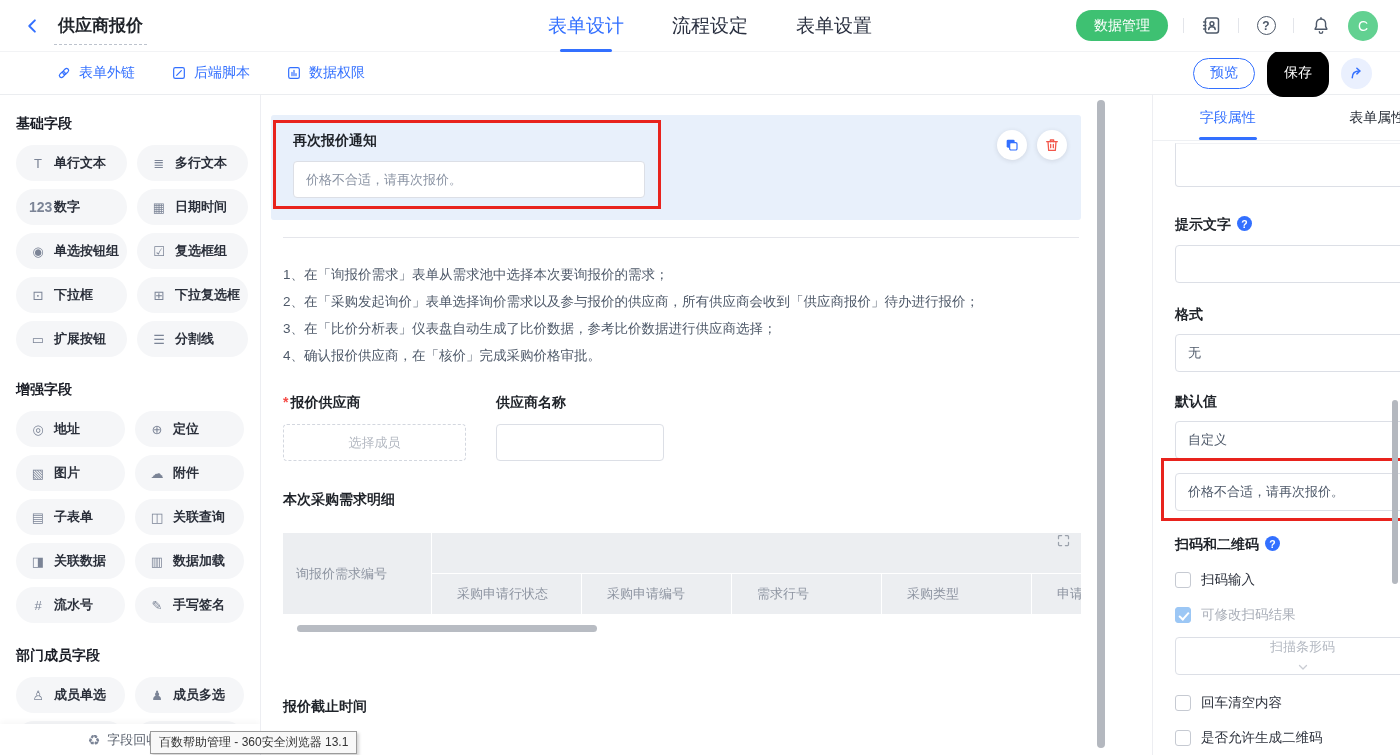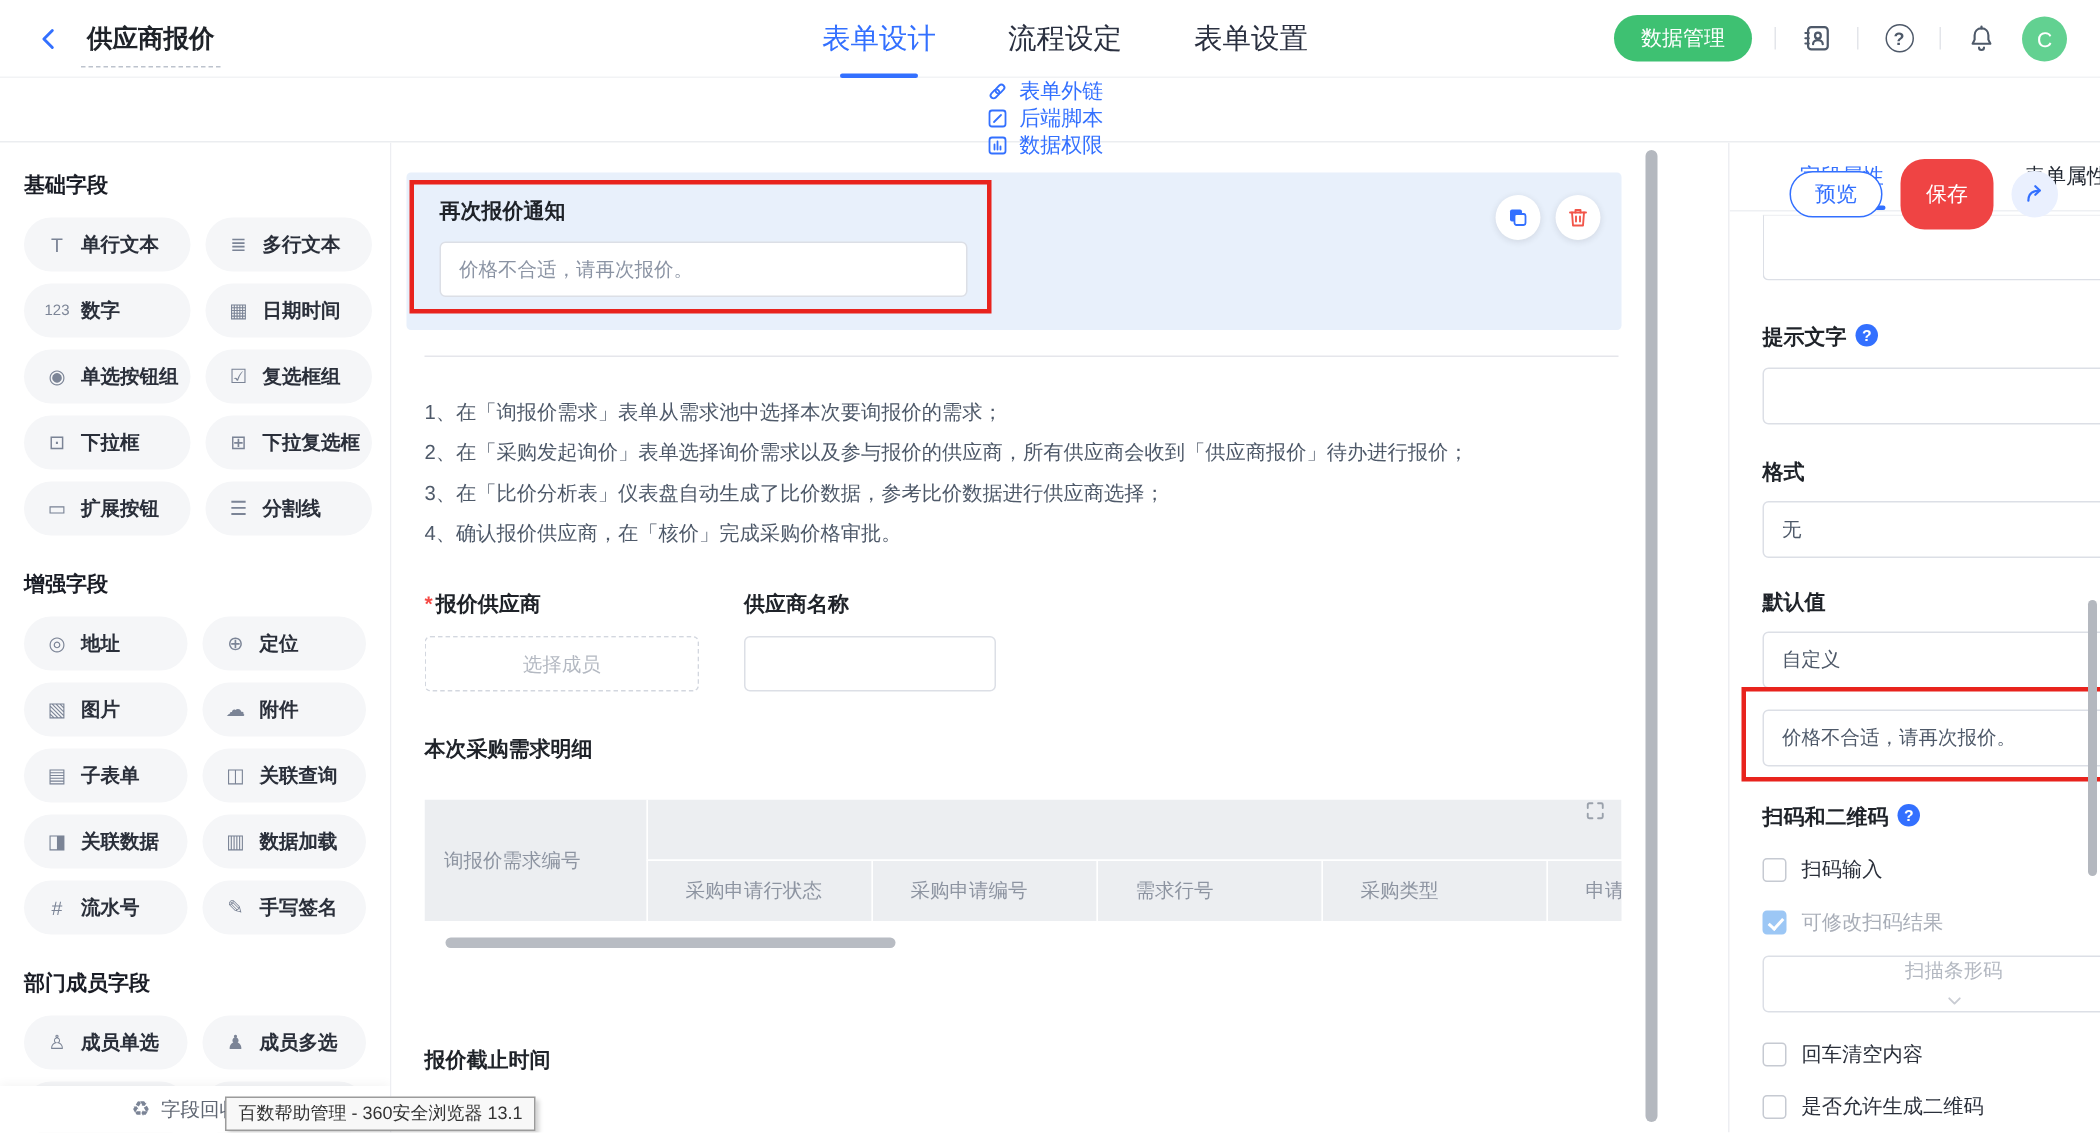--- a/index.html
+++ b/index.html
@@ -24,26 +24,26 @@
   .v-div { width:1px; height:15px; background:#e3e5ea; }
   .top-icon { width:24px; height:24px; display:flex; align-items:center; justify-content:center;
               color:#4e5969; cursor:pointer; }
   .help-circle { width:19px; height:19px; border:1.6px solid #4e5969; border-radius:50%;
                  display:flex; align-items:center; justify-content:center; font-size:12px; font-weight:bold; color:#4e5969; }
   .avatar { width:30px; height:30px; border-radius:50%; background:#62d191; color:#fff; font-size:14px;
             display:flex; align-items:center; justify-content:center; cursor:pointer; }
 
   
   .toolbar { position:absolute; left:0; top:52px; width:1400px; height:43px; background:#fff;
-             border-bottom:1px solid #ebedf0; display:flex; align-items:center; padding:0 28px 0 56px; z-index:29;flex-direction:column; }
+             border-bottom:1px solid #ebedf0; display:flex; align-items:center; padding:0 28px 0 56px; z-index:29; }
   .tool-link { display:flex; align-items:center; gap:7px; color:#3370ff; font-size:14px; cursor:pointer; margin-right:36px; }
   .toolbar-right { margin-left:auto; display:flex; align-items:center; gap:12px; }
   .btn-outline { min-width:62px; height:31px; border:1px solid #3370ff; color:#3370ff; background:#fff;
                  border-radius:16px; font-size:14px; display:flex; align-items:center; justify-content:center; cursor:pointer; }
-  .btn-primary { min-width:62px; height:47px; background:#ef4444; color:#fff; border:none;
+  .btn-primary { min-width:62px; height:47px; background:#000000; color:#fff; border:none;
                  border-radius:16px; font-size:14px; display:flex; align-items:center; justify-content:center; cursor:pointer; }
   .btn-share { width:31px; height:31px; border-radius:50%; background:#eaf0fe; display:flex;
                align-items:center; justify-content:center; cursor:pointer; }
 
   
   .sidebar { position:absolute; left:0; top:95px; width:261px; height:660px; background:#fff;
              border-right:1px solid #edeef2; padding:20px 16px; overflow:hidden; }
   .side-title { font-size:14px; font-weight:bold; color:#1a1d26; margin-bottom:12px; }
   .pill-grid { display:grid; grid-template-columns:1fr 1fr; gap:8px 10px; margin-bottom:24px; }
   .pill { height:36px; background:#f5f6f8; border-radius:18px; display:flex; align-items:center;
@@ -232,21 +232,21 @@
     <div class="pill-grid">
       <div class="pill">
           <span class="p-icon">T</span>
           <span class="p-label">单行文本</span>
         </div>
       <div class="pill">
           <span class="p-icon">≣</span>
           <span class="p-label">多行文本</span>
         </div>
       <div class="pill">
-          <span class="p-icon" style="font-size:10px;font-weight:normal">123</span>
+          <span class="p-icon" style="font-size:14px;font-weight:bold">123</span>
           <span class="p-label">数字</span>
         </div>
       <div class="pill">
           <span class="p-icon">▦</span>
           <span class="p-label">日期时间</span>
         </div>
       <div class="pill">
           <span class="p-icon">◉</span>
           <span class="p-label">单选按钮组</span>
         </div>

